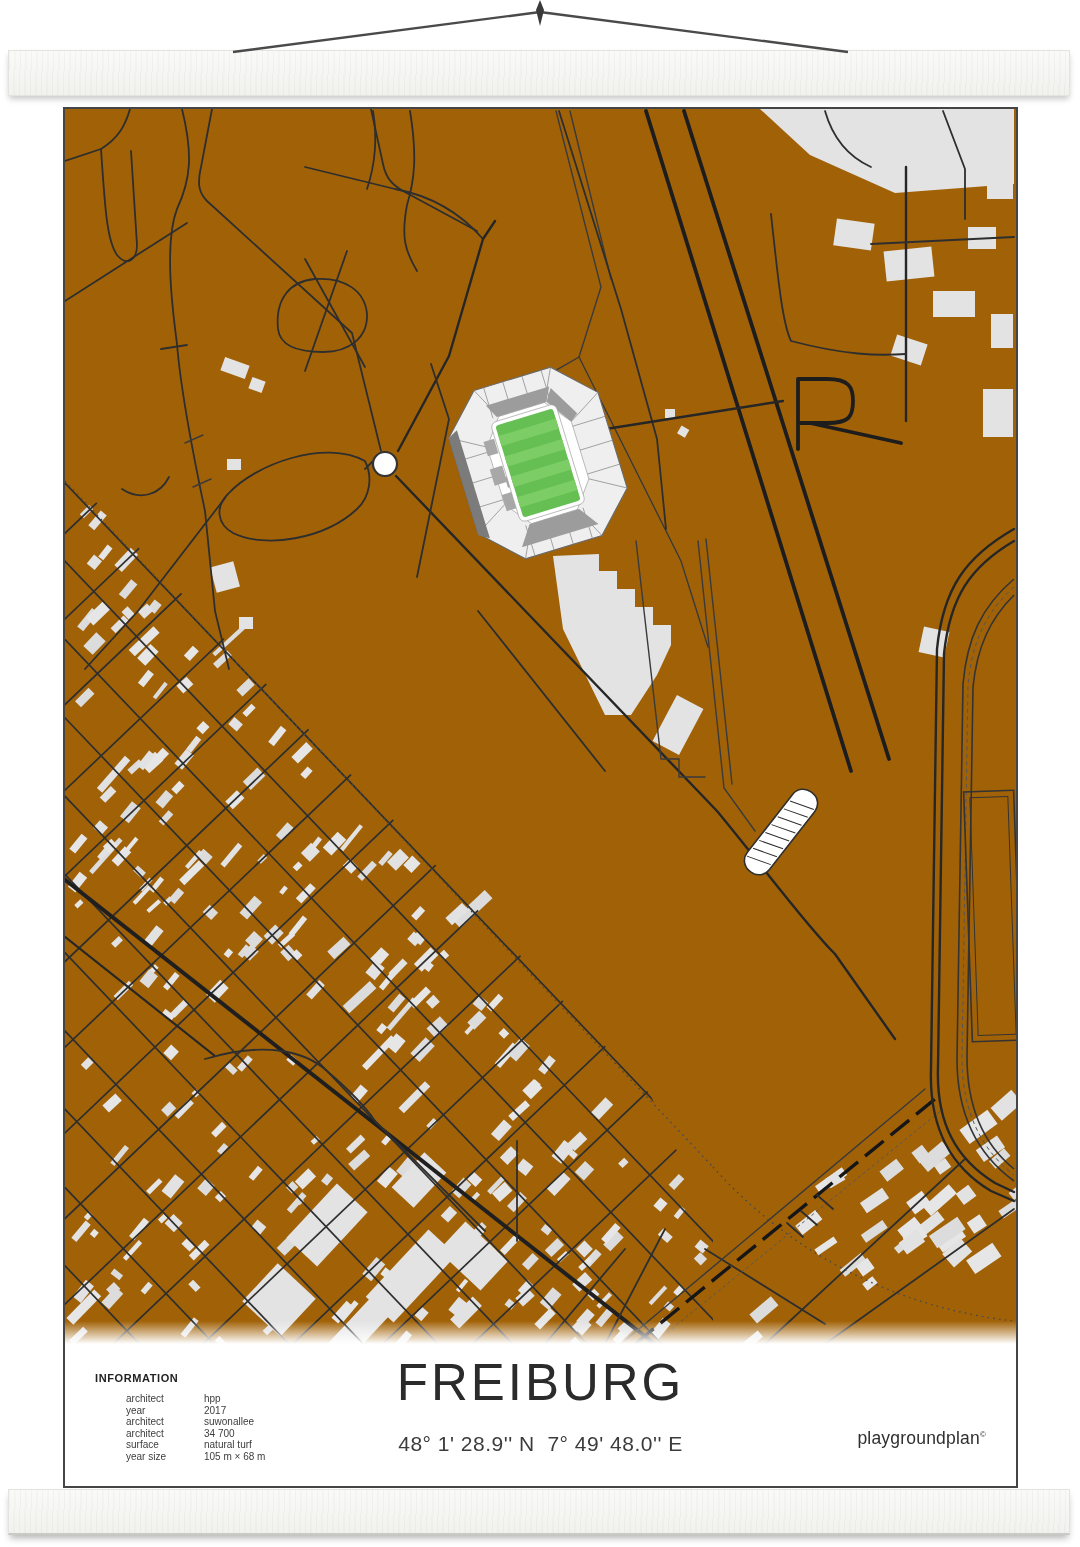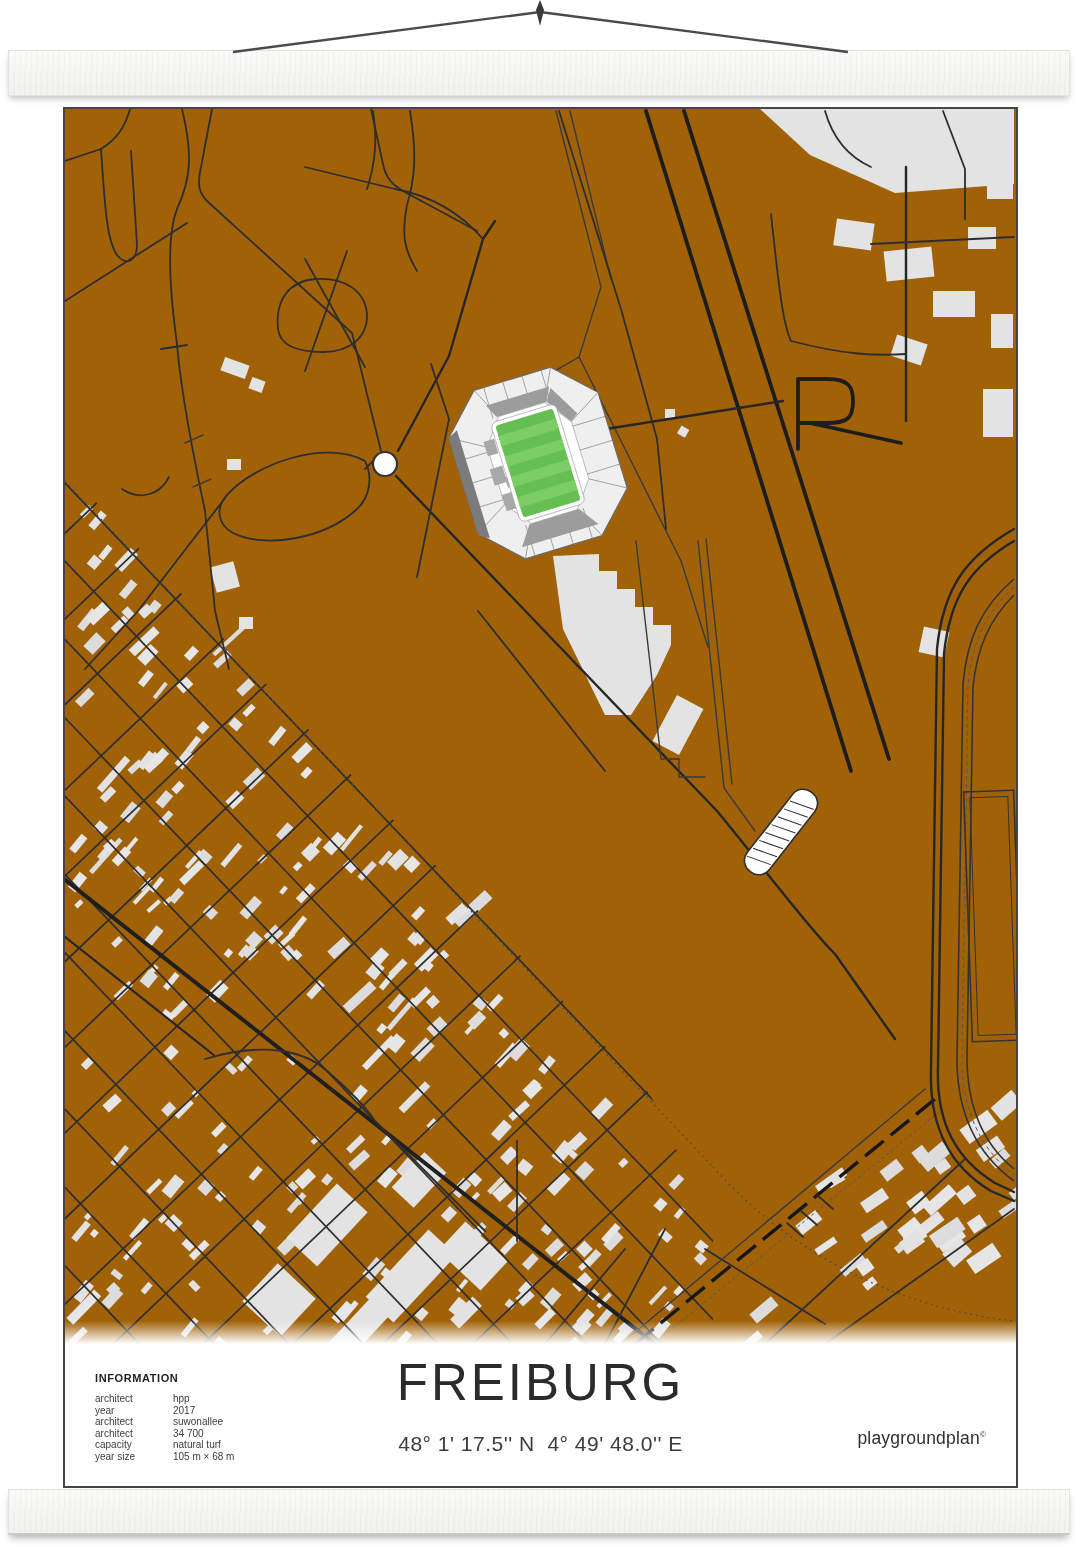--- a/index.html
+++ b/index.html
@@ -36,21 +36,21 @@
   .st-div{stroke:#8a8a8a;stroke-width:0.7;fill:none;}
   .st-dark{fill:#9c9c9c;}
   .st-strip{fill:#7b7b7b;}
   .st-mid{fill:#a8a8a8;}
   .st-gap{fill:#ffffff;stroke:#9a9a9a;stroke-width:0.6;}
   
   .textarea{position:absolute;left:0;top:1235px;width:951px;height:142px;background:#fff;}
   .info{position:absolute;left:30px;top:28px;color:#3d3d3d;}
   .info-heading{font-size:11px;font-weight:bold;letter-spacing:0.6px;color:#222;margin-bottom:9px;}
   .info-row{font-size:10px;line-height:11.6px;display:flex;}
-  .info-row .lbl{width:78px;color:#3d3d3d;}
+  .info-row .lbl{width:78px;color:#3d3d3d;margin-left:31px;}
   .info-row .val{color:#3d3d3d;}
   .title{position:absolute;left:0;top:13px;width:100%;text-align:center;
          font-size:51px;line-height:1;font-weight:500;color:#2b2b2b;letter-spacing:3px;}
   .coords{position:absolute;left:0;top:88px;width:100%;text-align:center;
           font-size:21px;color:#3c3c3c;letter-spacing:0.5px;white-space:pre;}
   .brand{position:absolute;right:30px;top:84px;font-size:17.5px;font-weight:normal;color:#2f2f2f;letter-spacing:0.2px;}
   .brand sup{font-size:8px;}
   
   .hangsvg{position:absolute;left:0;top:0;}
 </style>
@@ -577,31 +577,31 @@
             </div>
             <div class="info-row">
               <span class="lbl">architect</span>
               <span class="val">suwonallee</span>
             </div>
             <div class="info-row">
               <span class="lbl">architect</span>
               <span class="val">34 700</span>
             </div>
             <div class="info-row">
-              <span class="lbl">capacity</span>
+              <span class="lbl">surface</span>
               <span class="val">natural turf</span>
             </div>
             <div class="info-row">
               <span class="lbl">year size</span>
               <span class="val">105 m × 68 m</span>
             </div>
           </div>
       </div>
       <div class="title">FREIBURG</div>
-      <div class="coords">48° 1' 17.5'' N  4° 49' 48.0'' E</div>
+      <div class="coords">48° 1' 28.9'' N  7° 49' 48.0'' E</div>
       <div class="brand"><span>playgroundplan</span><sup>©</sup></div>
     </div>
   </div>
 
   <div class="bar top"></div>
   <div class="bar bottom"></div>
   <svg class="hangsvg" width="1080" height="110">
     <path d="M540,12 L233,52 M540,12 L848,52" stroke="var(--string,#4a4a4a)" stroke-width="2.4" fill="none"></path>
     <polygon points="540,0 544,10 540,26 536,10" fill="#3a3a3a"></polygon>
   </svg>

